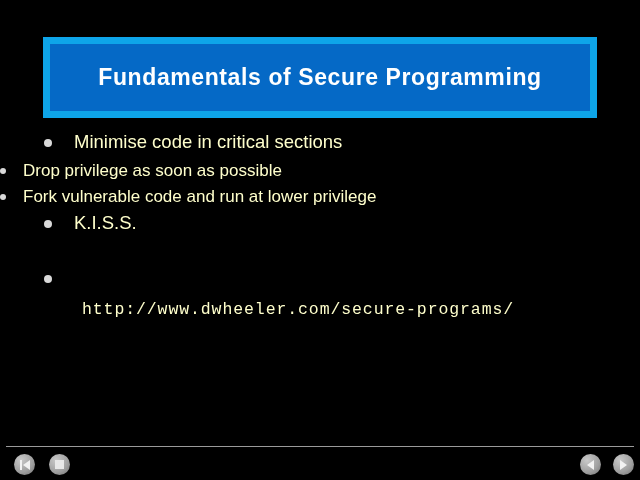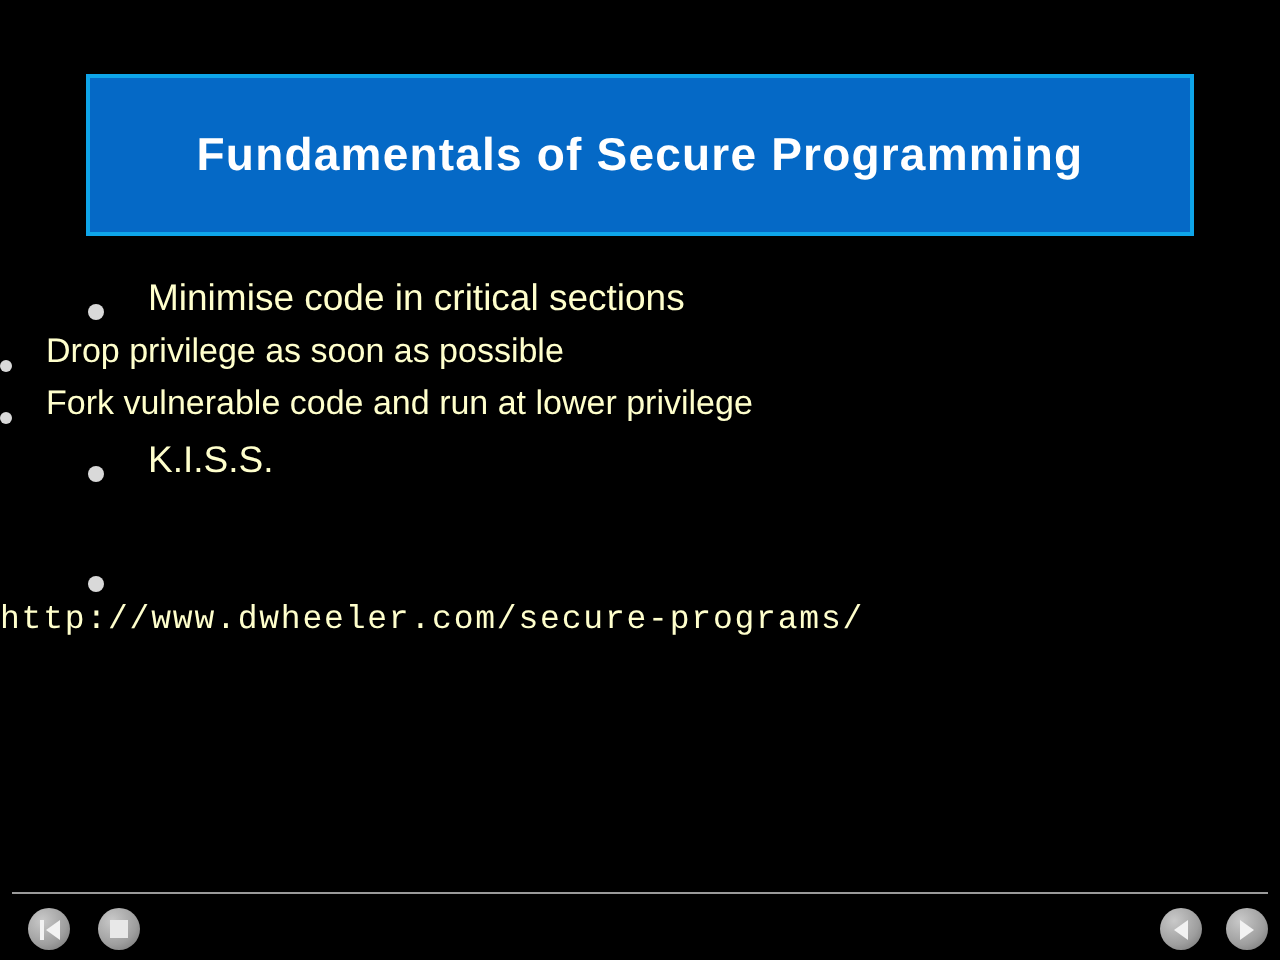--- a/index.html
+++ b/index.html
@@ -18,21 +18,21 @@
   }
 
   
   #slide-title-box {
     position: absolute;
     left: 43px;
     top: 37px;
     width: 554px;
     height: 81px;
     background: #0569c6;
-    border: 2px solid #0ea5e9;
+    border: 7px solid #0ea5e9;
     display: flex;
     align-items: center;
     justify-content: center;
   }
   #slide-title-text {
     font-size: 23px;
     font-weight: bold;
     color: #ffffff;
     letter-spacing: 0.6px;
     white-space: nowrap;
@@ -40,21 +40,21 @@
 
   
   #slide-body {
     position: absolute;
     left: 0;
     top: 131px;
     width: 640px;
   }
   .bullet-row {
     display: flex;
-    align-items: flex-end;
+    align-items: flex-start;
     white-space: nowrap;
   }
   .bullet-row.level-1 {
     padding-left: 44px;
     height: 29px;
   }
   .bullet-row.level-2 {
     height: 26px;
   }
   .bullet-mark {
@@ -81,20 +81,21 @@
     color: #ffffcc;
   }
   .level-2 .bullet-label {
     font-size: 17px;
     line-height: 21px;
   }
   .spacer-row { height: 26px; }
 
   
   #url-line {
+    padding-left: 82px;
     font-family: "Liberation Mono", "DejaVu Sans Mono", monospace;
     font-size: 16.5px;
     letter-spacing: 0.9px;
     color: #ffffcc;
     white-space: nowrap;
     margin-top: 4px;
   }
 
   
   #footer-rule {

